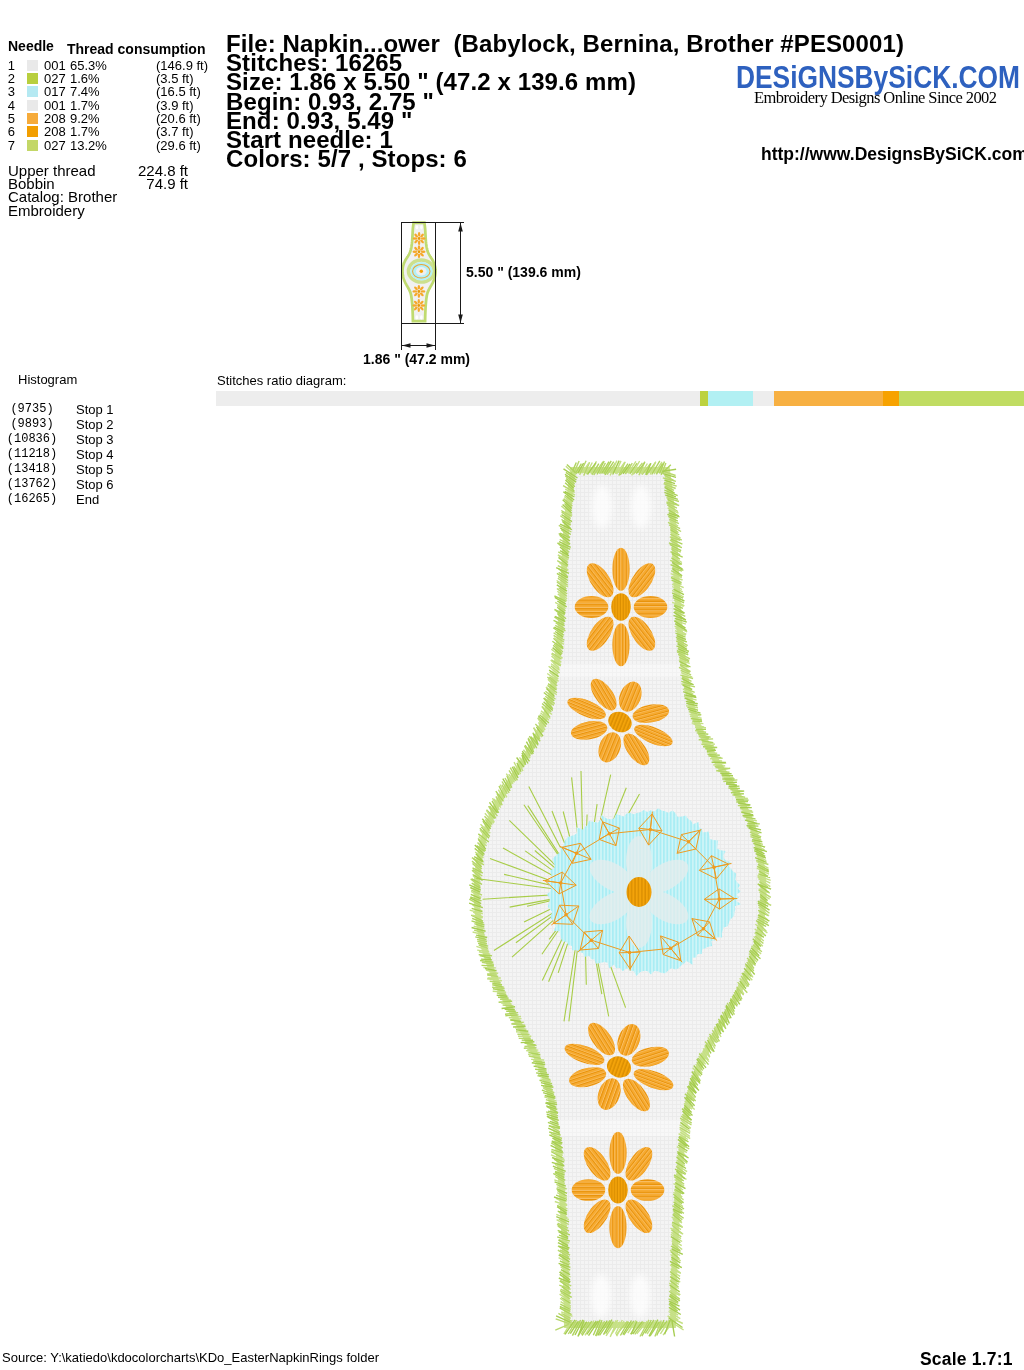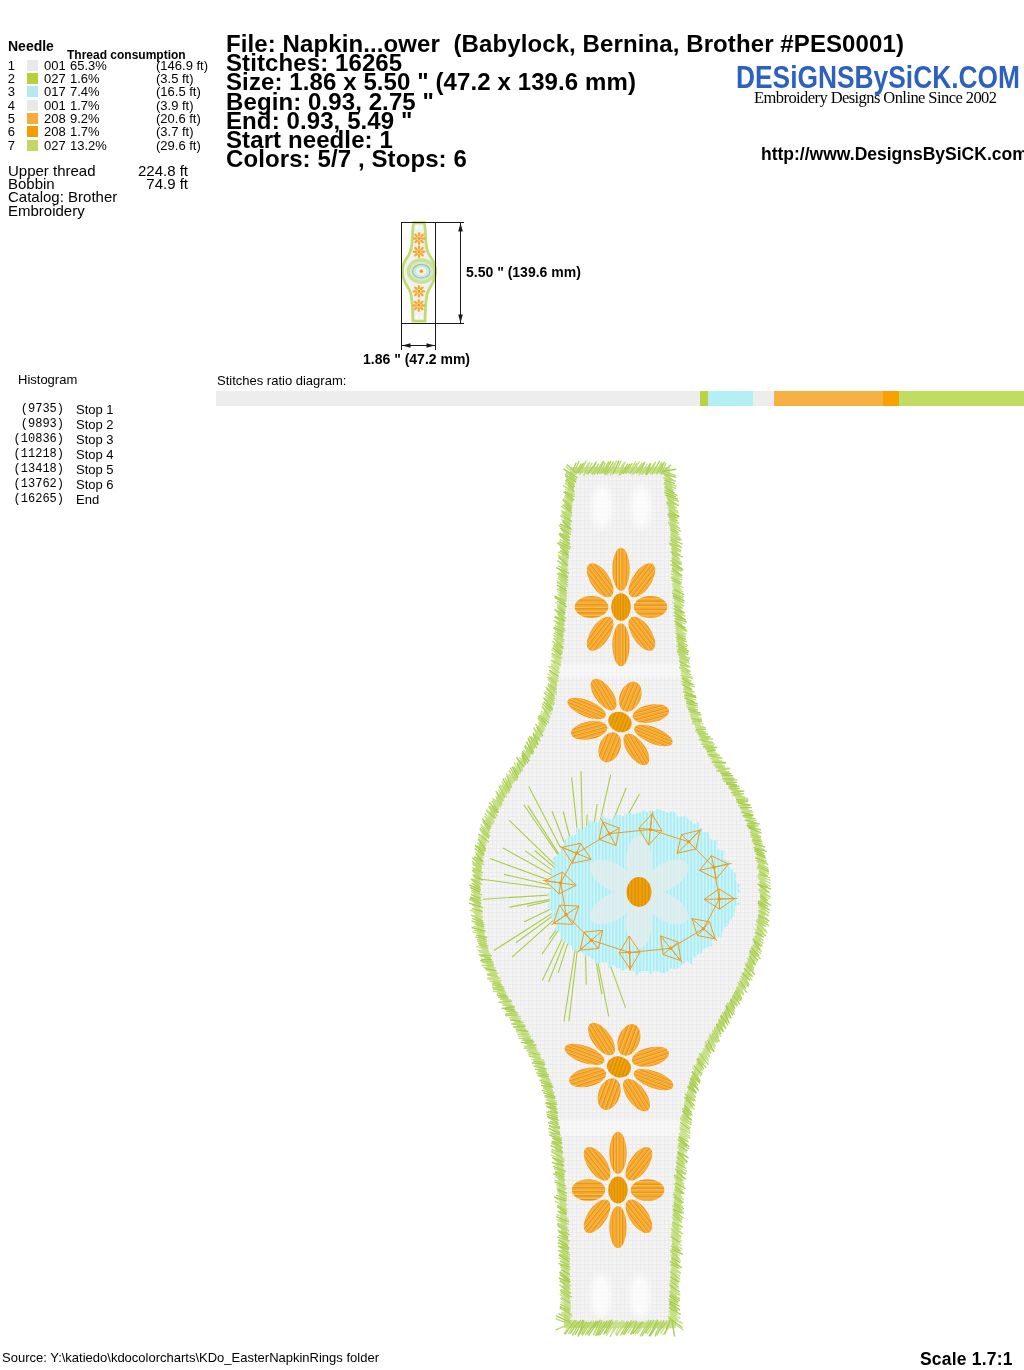--- a/index.html
+++ b/index.html
@@ -7,27 +7,27 @@
 #tbl{left:0;top:58.5px;width:215px;font-size:13px}
 #tbl .r{position:relative;height:13.35px;line-height:13.35px}
 #tbl .c1{position:absolute;left:0;width:15px;text-align:right}
 #tbl .sw{position:absolute;left:27px;top:1px;width:11px;height:11px}
 #tbl .c2{position:absolute;left:44px}
 #tbl .c3{position:absolute;left:70px;width:95px;text-align:left}
 #tbl .c4{position:absolute;left:156px}
 #info{left:226px;top:34px;font-size:24px;font-weight:bold;line-height:19.2px;white-space:pre;letter-spacing:0.1px}
 #stops{left:0;top:401.5px;width:160px;font-size:13px}
 #stops .r{position:relative;height:15px;line-height:15px}
-#stops .n{position:absolute;left:0;width:64px;text-align:right;font-family:"Liberation Mono",monospace;font-size:12px;white-space:nowrap}
+#stops .n{position:absolute;left:0;width:64px;text-align:center;font-family:"Liberation Mono",monospace;font-size:12px;white-space:nowrap}
 #stops .s{position:absolute;left:76px;white-space:nowrap}
 .seg{position:absolute;top:0;height:15px}
 </style></head><body>
 
 <div class="abs b" style="left:8px;top:39px;font-size:14px;line-height:14px">Needle</div>
-<div class="abs b" style="left:67px;top:48px;font-size:12px;line-height:14px">Thread consumption</div>
+<div class="abs b" style="left:67px;top:42px;font-size:14px;line-height:14px">Thread consumption</div>
 
 <div class="abs" id="tbl">
 <div class="r">
       <span class="c1">1</span>
       <i class="sw" style="background:#e9e9e9"></i>
       <span class="c2">001</span>
       <span class="c3">65.3%</span>
       <span class="c4">(146.9 ft)</span>
     </div>
 <div class="r">

